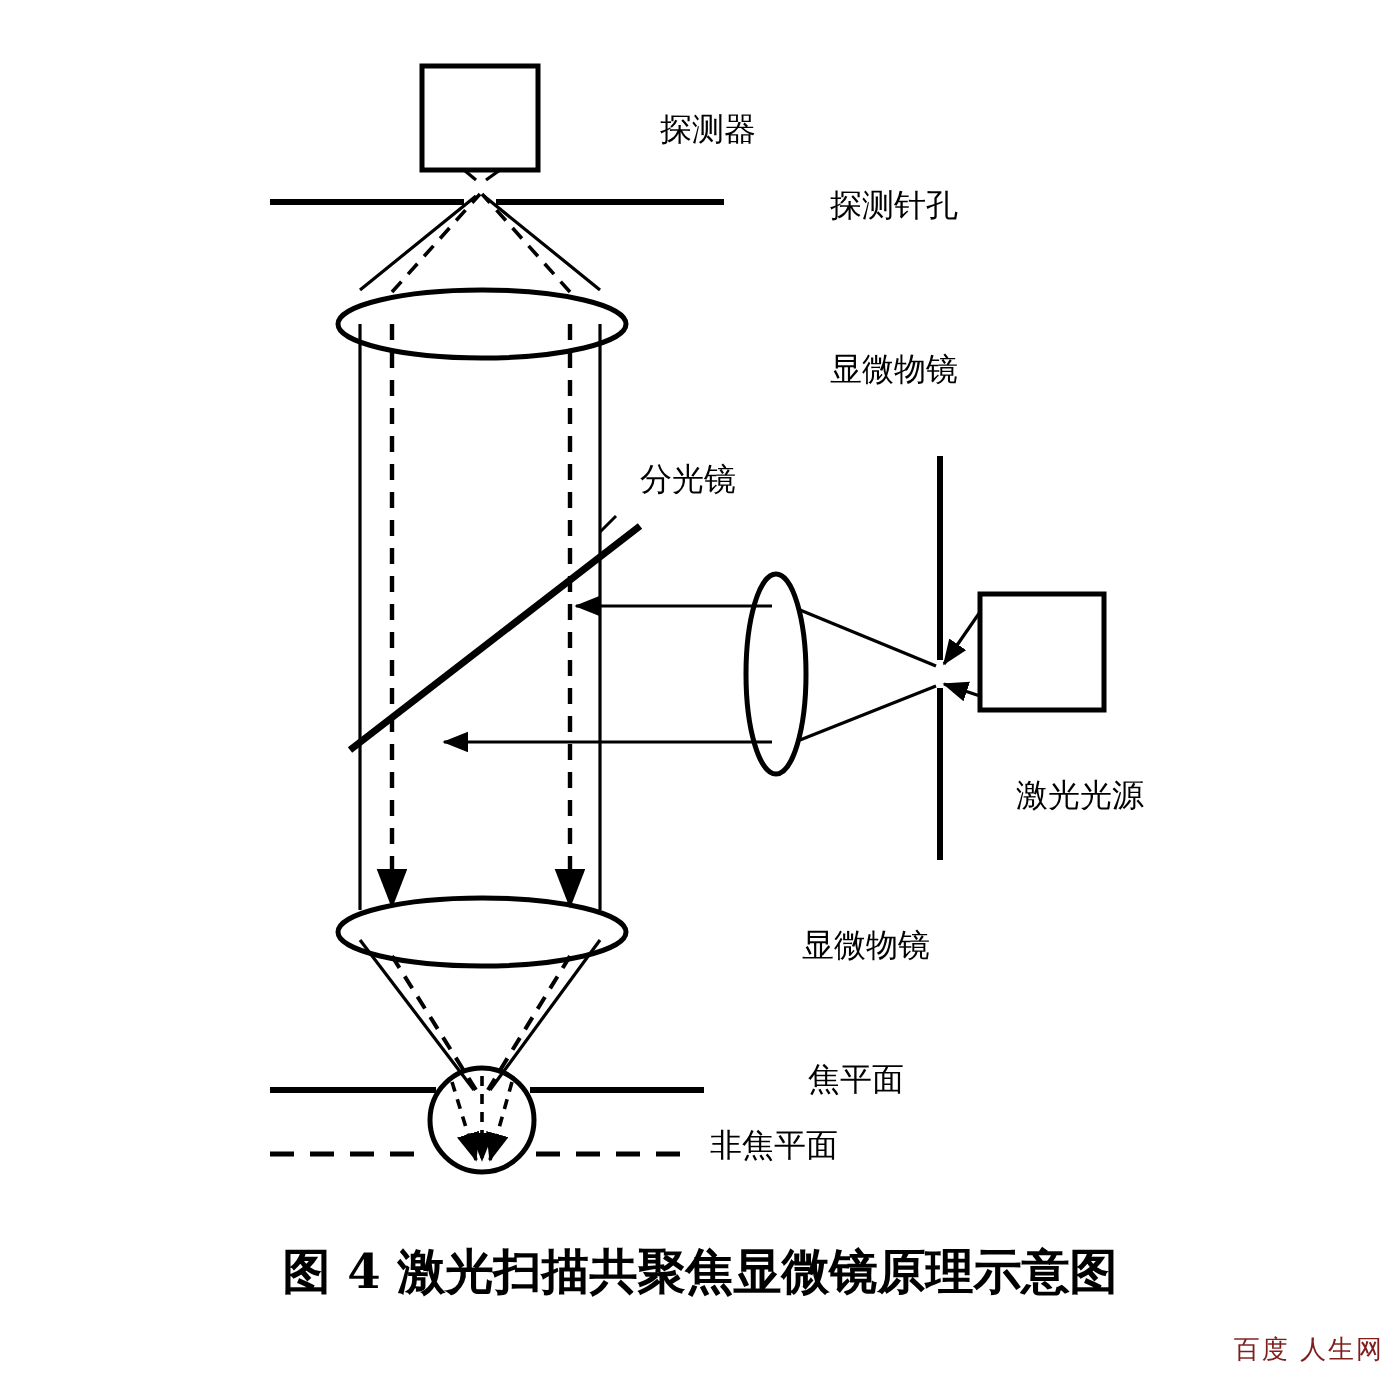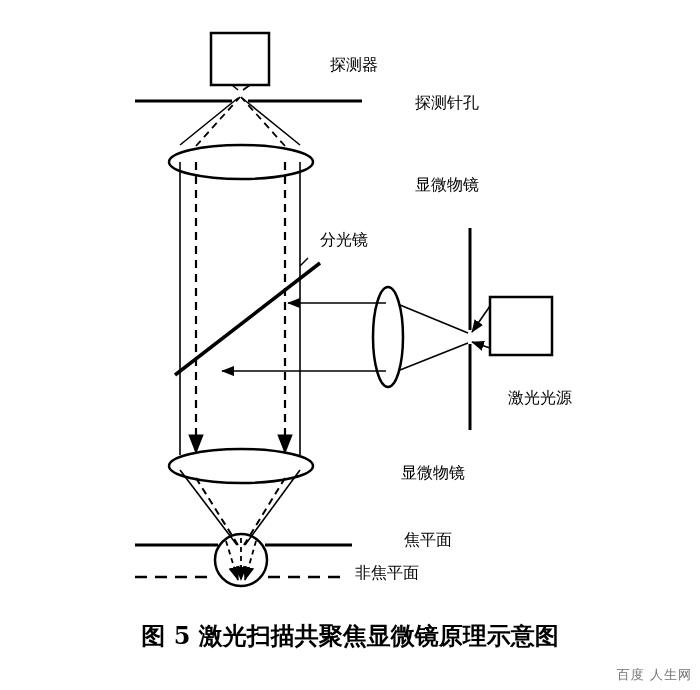--- a/index.html
+++ b/index.html
@@ -45,21 +45,21 @@
     font-size: 24px;
     color: #000000;
     white-space: nowrap;
   }
   .watermark {
     position: absolute;
     right: 8px;
     bottom: 6px;
     font-family: "DejaVu Sans", "Liberation Sans", sans-serif;
     font-size: 13px;
-    color: #737373;
+    color: #7f1d1d;
     letter-spacing: 1px;
     white-space: nowrap;
     text-align: right;
   }
 </style>
 </head>
 <body>
 
 <div id="figure-root">
 
@@ -137,16 +137,16 @@
 
   <div class="lbl" style="left:330px; top:57px;">探测器</div>
   <div class="lbl" style="left:415px; top:95px;">探测针孔</div>
   <div class="lbl" style="left:415px; top:177px;">显微物镜</div>
   <div class="lbl" style="left:320px; top:232px;">分光镜</div>
   <div class="lbl" style="left:508px; top:390px;">激光光源</div>
   <div class="lbl" style="left:360px; top:465px;margin-left:41px;">显微物镜</div>
   <div class="lbl" style="left:360px; top:532px;margin-left:44px;">焦平面</div>
   <div class="lbl" style="left:355px; top:565px;">非焦平面</div>
 
-  <div class="caption">图 5 激光扫描共聚焦显微镜原理示意图</div>
+  <div class="caption">图 4 激光扫描共聚焦显微镜原理示意图</div>
   <div class="watermark">百度 人生网</div>
 
 </div>
 
 </body></html>

